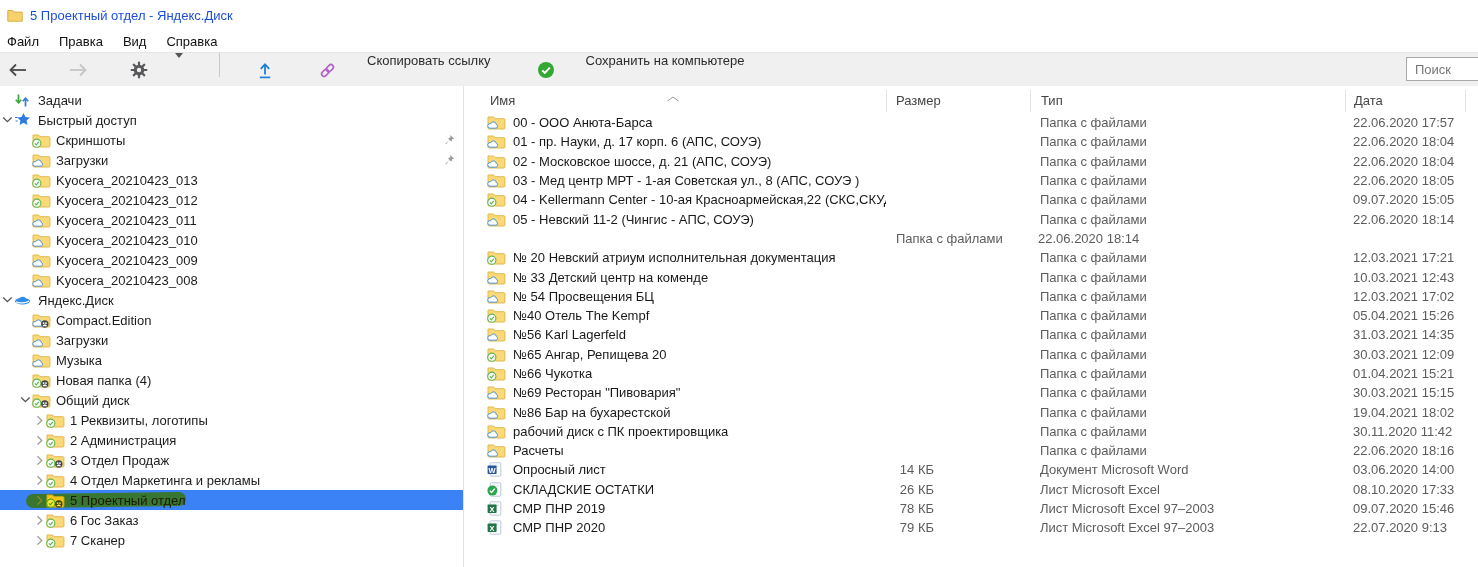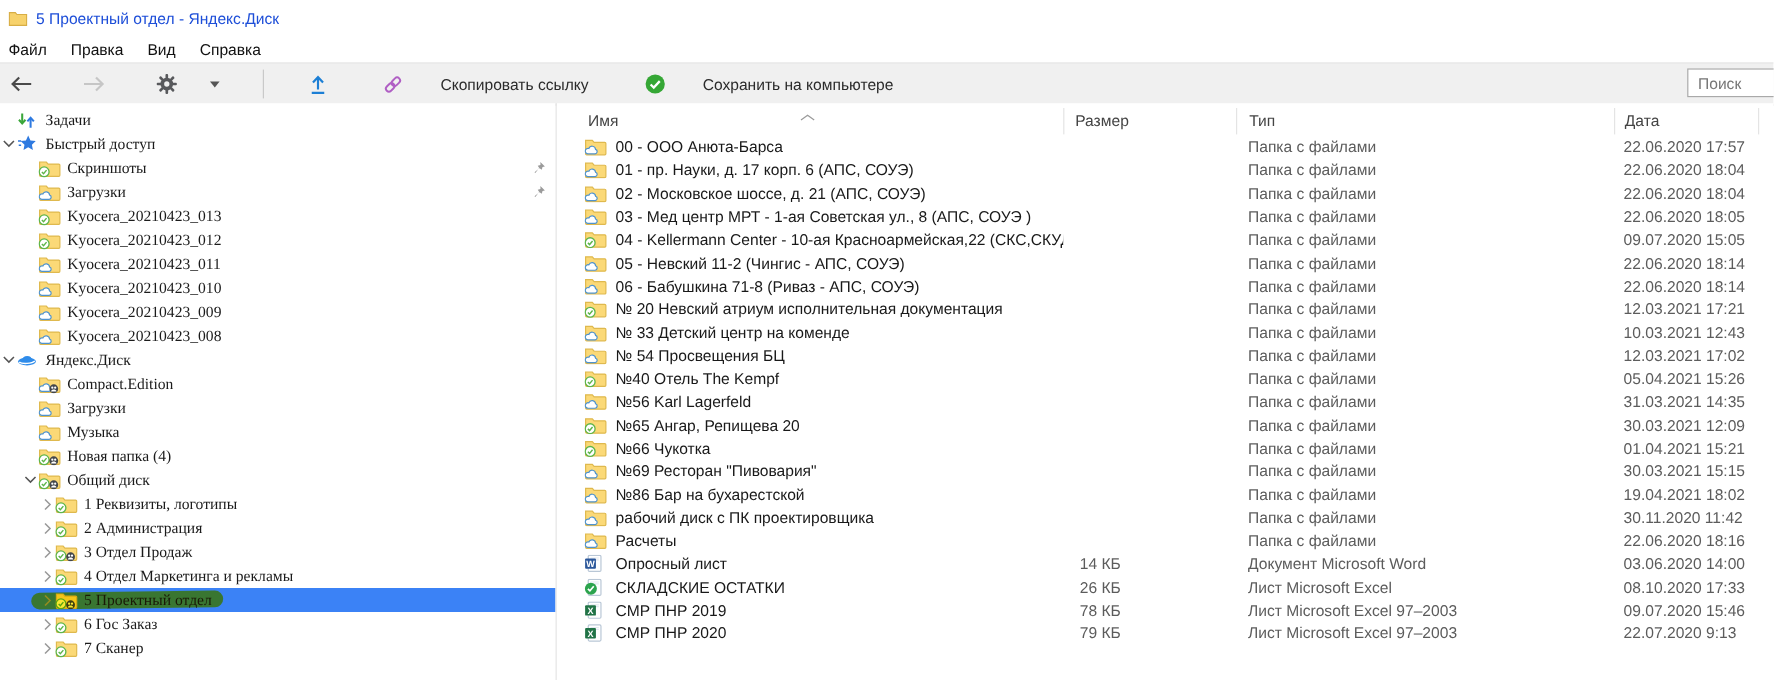--- a/index.html
+++ b/index.html
@@ -12,36 +12,36 @@
   .title-text{font-size:13px;color:#1d4ed8;}
 
   
   .menubar{position:absolute;top:30px;left:0;right:0;height:22px;background:#fff;
            display:flex;align-items:center;margin-left:-3px;}
   .menu-item{font-size:13px;padding:0 10px;color:#111;cursor:default;}
 
   
   .toolbar{position:absolute;top:52px;left:0;right:0;height:34px;background:#f0f0f0;
            border-top:1px solid #e6e6e6;border-bottom:1px solid #dcdcdc;
-           display:flex;align-items:center;gap:22px;}
+           display:flex;gap:22px;}
   .tbtn{display:inline-flex;align-items:center;justify-content:center;}
   .back{margin-left:8px;} .fwd{margin-left:18px;} .gear{margin-left:20px;}
   .caret-down{margin-left:5px;width:0;height:0;border-left:4px solid transparent;
               border-right:4px solid transparent;border-top:5px solid #555;}
   .tsep{margin-left:14px;width:1px;height:24px;background:#c9c9c9;}
   .upload{margin-left:15px;} .link{margin-left:24px;} .save{margin-left:24px;}
   .tlabel{margin-left:9px;font-size:13px;color:#2b2b2b;cursor:default;}
   .search{position:absolute;left:1406px;top:4px;width:92px;height:24px;
           border:1px solid #a9a9a9;background:#fff;font-size:13px;
           font-family:"Liberation Sans",sans-serif;padding:0 8px;box-sizing:border-box;outline:none;}
   .search::placeholder{color:#767676;}
 
   
   .sidebar{position:absolute;top:86px;left:0;width:463px;bottom:16px;background:#fff;
-           overflow:hidden;padding-top:4px;box-sizing:border-box;font-family:Liberation Serif, serif;}
+           overflow:hidden;padding-top:4px;box-sizing:border-box;}
   .vsep{position:absolute;top:86px;bottom:0;left:463px;width:1px;background:#e2e2e2;}
   .s-row{height:20px;display:flex;align-items:center;position:relative;font-size:13px;cursor:default;}
   .s-row.sel{background:#3b82f6;}
   .s-row .chev{width:13px;flex:none;display:flex;justify-content:center;align-items:center;}
   .s-icon{width:19px;height:15px;flex:none;margin-right:5px;display:flex;align-items:center;}
   .s-label{white-space:nowrap;position:relative;}
   .lvl0{padding-left:1px;} .lvl1{padding-left:19px;} .lvl2{padding-left:33px;}
   .pin{position:absolute;right:8px;top:4px;}
   .hl{position:absolute;left:26px;top:3px;height:14px;width:160px;background:#f6e40e;
       opacity:.85;border-radius:7px;transform:rotate(-.7deg);mix-blend-mode:multiply;pointer-events:none;}
@@ -605,29 +605,20 @@
               <path d="M3 13.2a2.3 2.3 0 1 1 .7-4.5 2.9 2.9 0 0 1 5.6.8 1.9 1.9 0 0 1-.3 3.7z" fill="#fff" stroke="#4f93ce"></path>
             </svg>
           </span>
       <span class="f-name-t">05 - Невский 11-2 (Чингис - АПС, СОУЭ)</span>
     </span>
     <span class="f-size"></span>
     <span class="f-type">Папка с файлами</span>
     <span class="f-date">22.06.2020 18:14</span>
   </div>
       <div class="f-row">
-    <span class="f-name-cell">
-      <span class="f-icon">
-            <svg width="19" height="15" viewBox="0 0 19 15">
-              <path d="M1 2h5.6l1.5 1.7h8.9c.5 0 .9.4.9.9v8.5c0 .5-.4.9-.9.9H1.9c-.5 0-.9-.4-.9-.9V3z" fill="#fbd977" stroke="#dfb94e"></path>
-              <path d="M3 13.2a2.3 2.3 0 1 1 .7-4.5 2.9 2.9 0 0 1 5.6.8 1.9 1.9 0 0 1-.3 3.7z" fill="#fff" stroke="#4f93ce"></path>
-            </svg>
-          </span>
-      <span class="f-name-t">06 - Бабушкина 71-8 (Риваз - АПС, СОУЭ)</span>
-    </span>
     <span class="f-size"></span>
     <span class="f-type">Папка с файлами</span>
     <span class="f-date">22.06.2020 18:14</span>
   </div>
       <div class="f-row">
     <span class="f-name-cell">
       <span class="f-icon">
             <svg width="19" height="15" viewBox="0 0 19 15">
               <path d="M1 2h5.6l1.5 1.7h8.9c.5 0 .9.4.9.9v8.5c0 .5-.4.9-.9.9H1.9c-.5 0-.9-.4-.9-.9V3z" fill="#fbd977" stroke="#dfb94e"></path>
               <circle cx="4.8" cy="10.2" r="4.1" fill="#fff" stroke="#5eb54a" stroke-width="1.1"></circle>

